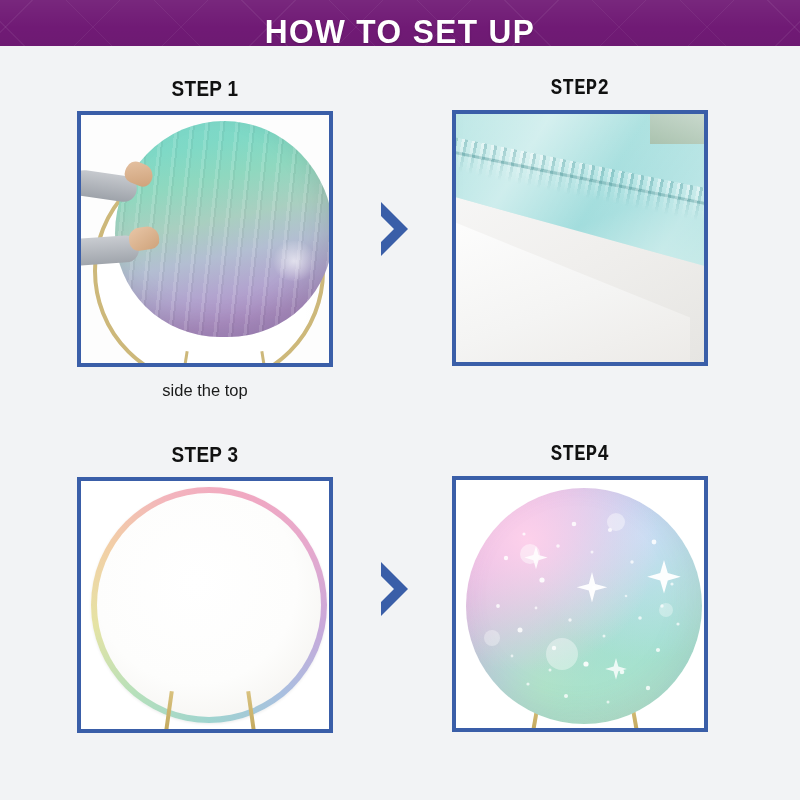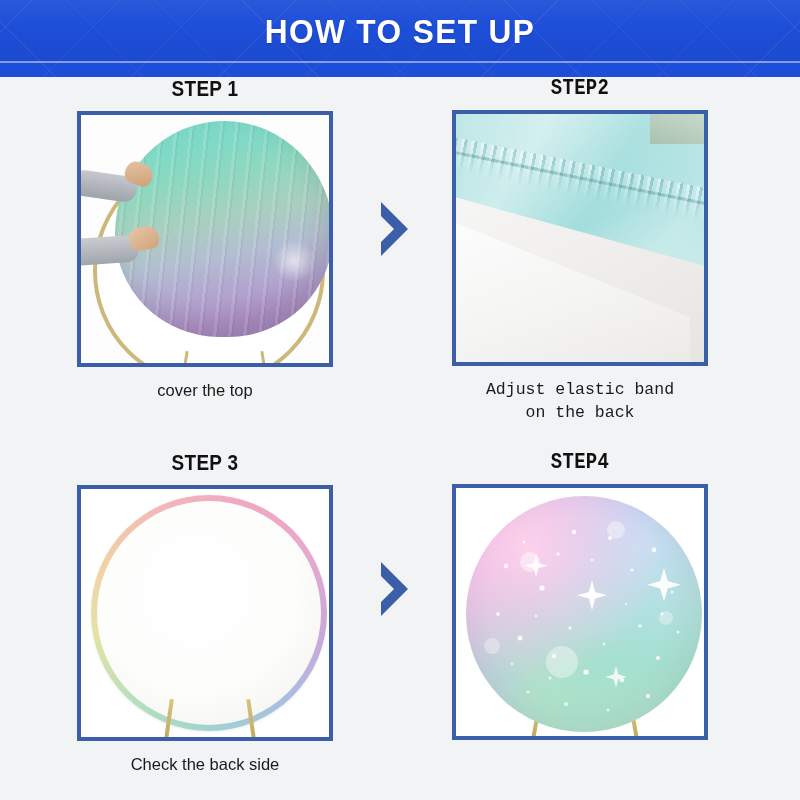--- a/index.html
+++ b/index.html
@@ -12,22 +12,22 @@
   }
   #page {
     position: relative;
     width: 800px; height: 800px;
     background: #f2f3f5;
   }
 
   
   .header {
     position: absolute; left: 0; top: 0;
-    width: 800px; height: 77px;
-    background: #1d4ed8;
+    width: 800px; height: 46px;
+    background: #701a75;
     overflow: hidden;
   }
   .header-pattern {
     position: absolute; left: -20px; top: -20px;
     width: 840px; height: 110px;
     background-image:
       repeating-linear-gradient(45deg,
         rgba(255,255,255,0.055) 0px, rgba(255,255,255,0.055) 1px,
         rgba(255,255,255,0) 1px, rgba(255,255,255,0) 62px),
       repeating-linear-gradient(-45deg,
@@ -63,21 +63,21 @@
   
   .steps { position: absolute; left: 0; top: 62px; width: 800px; height: 568px; }
 
   .step {
     position: absolute;
     width: 266px;
   }
   .step-col-left  { left: 72px; }
   .step-col-right { left: 447px; font-family: Liberation Mono, monospace; }
   .step-row-top    { top: 14px; }
-  .step-row-bottom { top: 388px; }
+  .step-row-bottom { top: 380px; }
 
   .step-label {
     text-align: center;
     font-size: 22px;
     font-weight: 700;
     color: #111111;
     letter-spacing: 0.4px;
     transform: scaleX(0.86);
     margin-bottom: 9px;
     white-space: nowrap;
@@ -305,21 +305,21 @@
             <div class="p1-folds"></div>
             <div class="p1-glow"></div>
           </div>
           <div class="p1-arm-a"></div>
           <div class="p1-arm-b"></div>
           <div class="p1-hand-a"></div>
           <div class="p1-hand-b"></div>
         </div>
       </div>
       <div class="caption">
-        <div>cover the top</div>
+        <div>side the top</div>
       </div>
     </div>
 
     <div class="chevron chevron-top">
       <svg width="34" height="58" viewBox="0 0 34 58" aria-hidden="true">
         <polygon points="3,2 30,29 3,56 3,42 16,29 3,16" fill="#3a5ea8"></polygon>
       </svg>
     </div>
 
     <div class="step step-col-right step-row-top">
@@ -328,41 +328,33 @@
         <div class="photo">
           <div class="p2-bg"></div>
           <div class="p2-white"></div>
           <div class="p2-cloth"></div>
           <div class="p2-sheen"></div>
           <div class="p2-edge"></div>
           <div class="p2-ruffle"></div>
           <div class="p2-corner"></div>
         </div>
       </div>
-      <div class="caption">
-        <div>Adjust elastic band</div>
-        <div>on the back</div>
-      </div>
     </div>
 
     <div class="step step-col-left step-row-bottom">
       <div class="step-label">STEP 3</div>
       <div class="photo-frame">
         <div class="photo">
           <div class="p3-bg"></div>
           <div class="p3-rim">
             <div class="p3-face"></div>
           </div>
           <div class="p3-leg p3-leg-a"></div>
           <div class="p3-leg p3-leg-b"></div>
         </div>
-      </div>
-      <div class="caption">
-        <div>Check the back side</div>
-        <div></div>
       </div>
     </div>
 
     <div class="chevron chevron-bottom">
       <svg width="34" height="58" viewBox="0 0 34 58" aria-hidden="true">
         <polygon points="3,2 30,29 3,56 3,42 16,29 3,16" fill="#3a5ea8"></polygon>
       </svg>
     </div>
 
     <div class="step step-col-right step-row-bottom">

